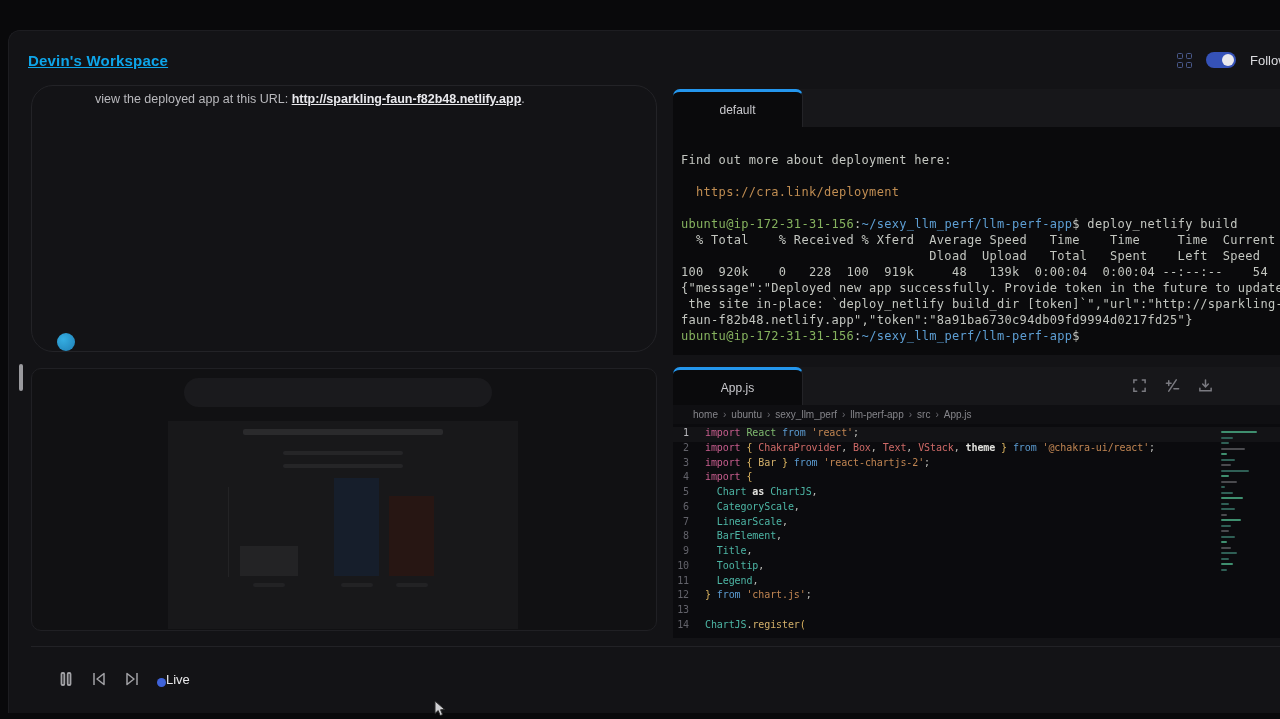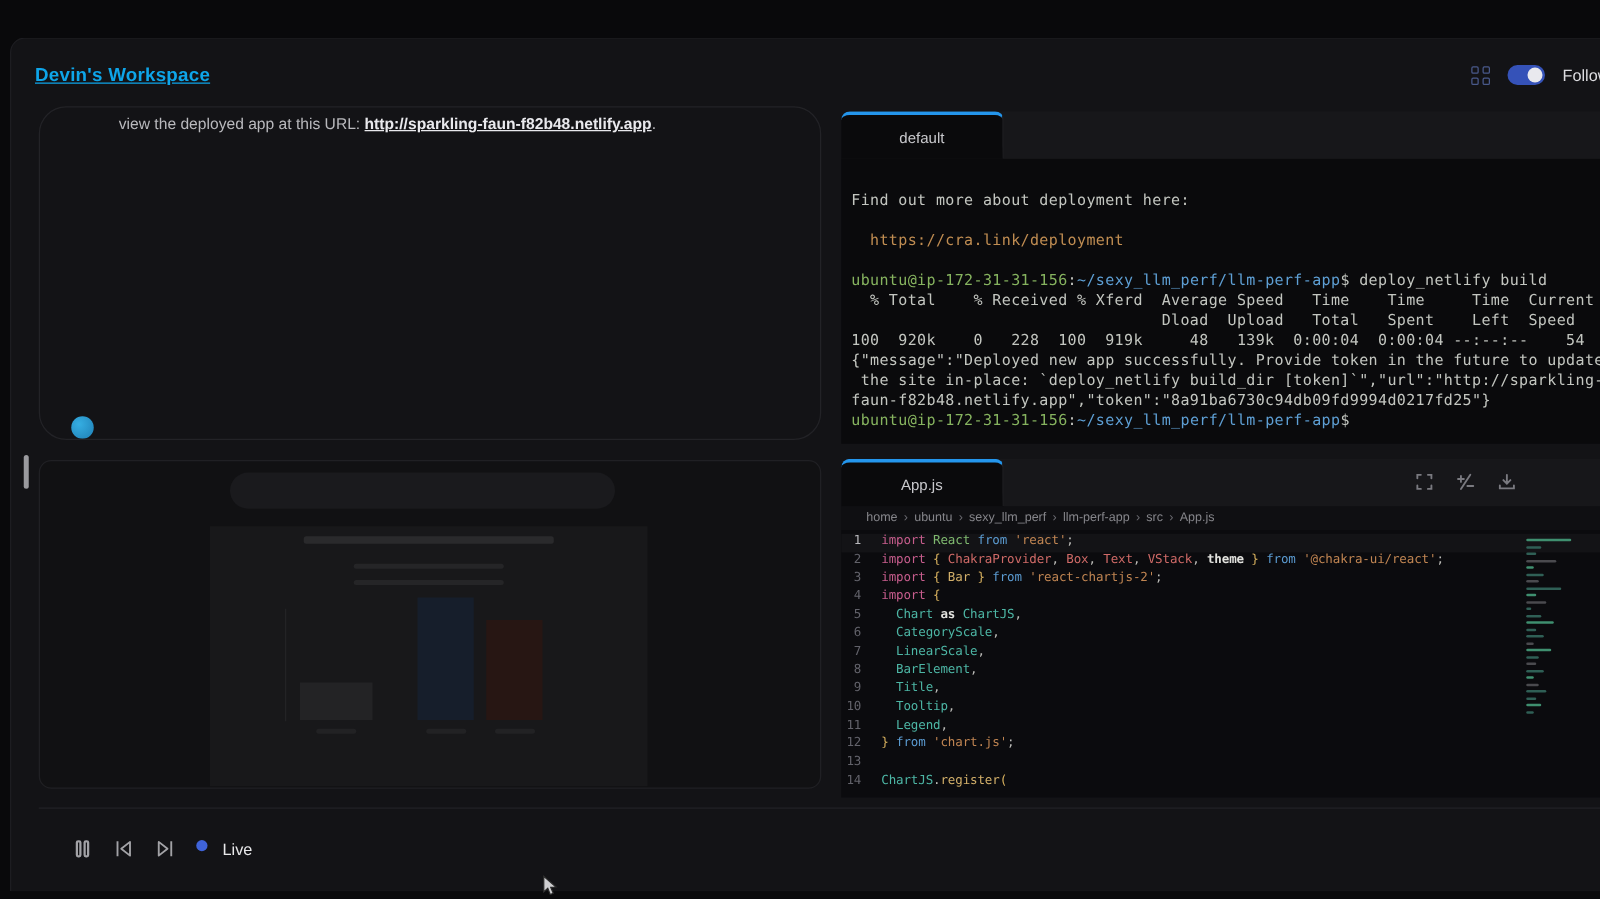--- a/index.html
+++ b/index.html
@@ -72,21 +72,21 @@
   .c-teal { color:#4db6a5; } .c-gold { color:#d3b06a; } .c-yellow { color:#d9b25f; }
   .c-blue { color:#5b9bd1; } .c-str { color:#c08552; } .c-white { color:#bcbcb8; }
   .c-bwhite { color:#e2e2de; font-weight:700; }
   .minimap { position:absolute; right:62px; top:5px; width:52px; height:200px; }
   .minimap div { position:absolute; height:2px; border-radius:1px; }
 
   
   .bottom-bar { position:absolute; left:22px; top:615px; width:1250px; height:68px; border-top:1px solid #222226; }
   .controls { position:absolute; left:27px; top:24px; display:flex; align-items:center; gap:17px; }
   .ctl { width:16px; height:16px; cursor:pointer; display:flex; align-items:center; justify-content:center; }
-  .live-chip { display:flex; align-items:flex-start; gap:12px; cursor:pointer; }
+  .live-chip { display:flex; align-items:flex-end; gap:0; cursor:pointer; }
   .live-dot { width:9px; height:9px; border-radius:50%; background:#3f63d9; }
   .live-text { color:#e8e8ea; font-size:13px; font-weight:500; }
 
   .mouse-cursor { position:absolute; left:433px; top:700px; }
 </style>
 </head>
 <body>
 
 <div class="card">
 

